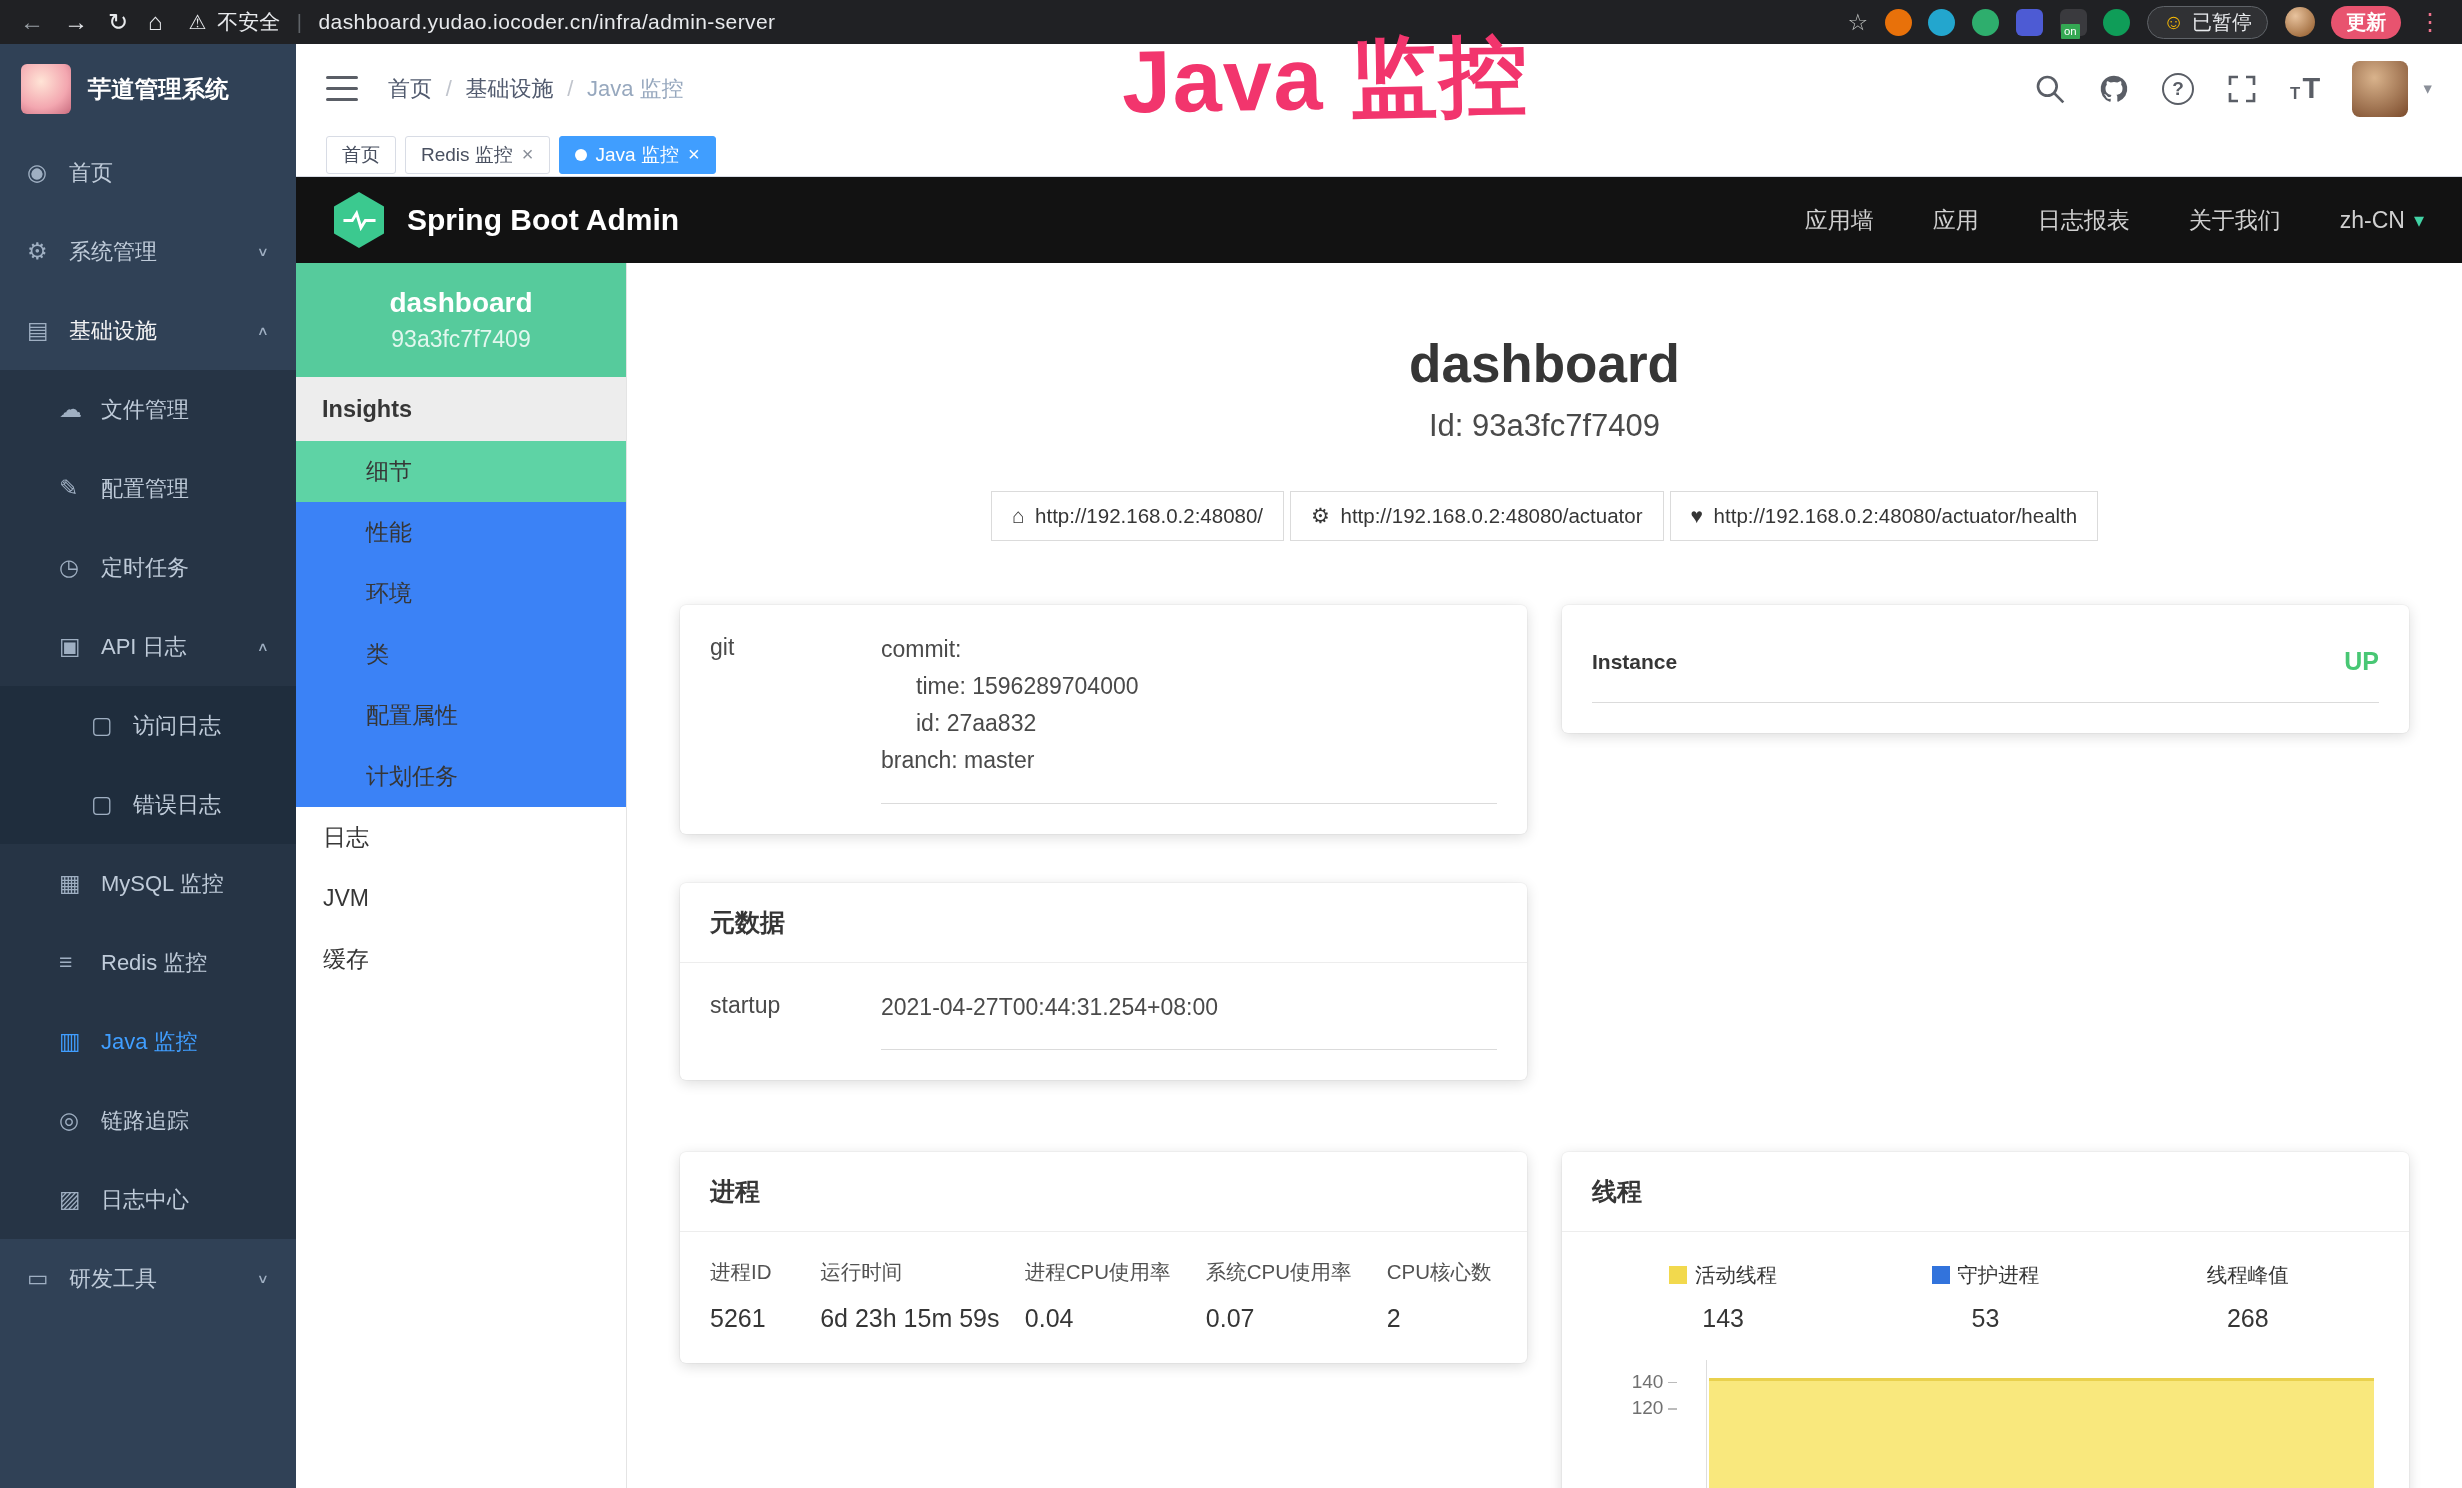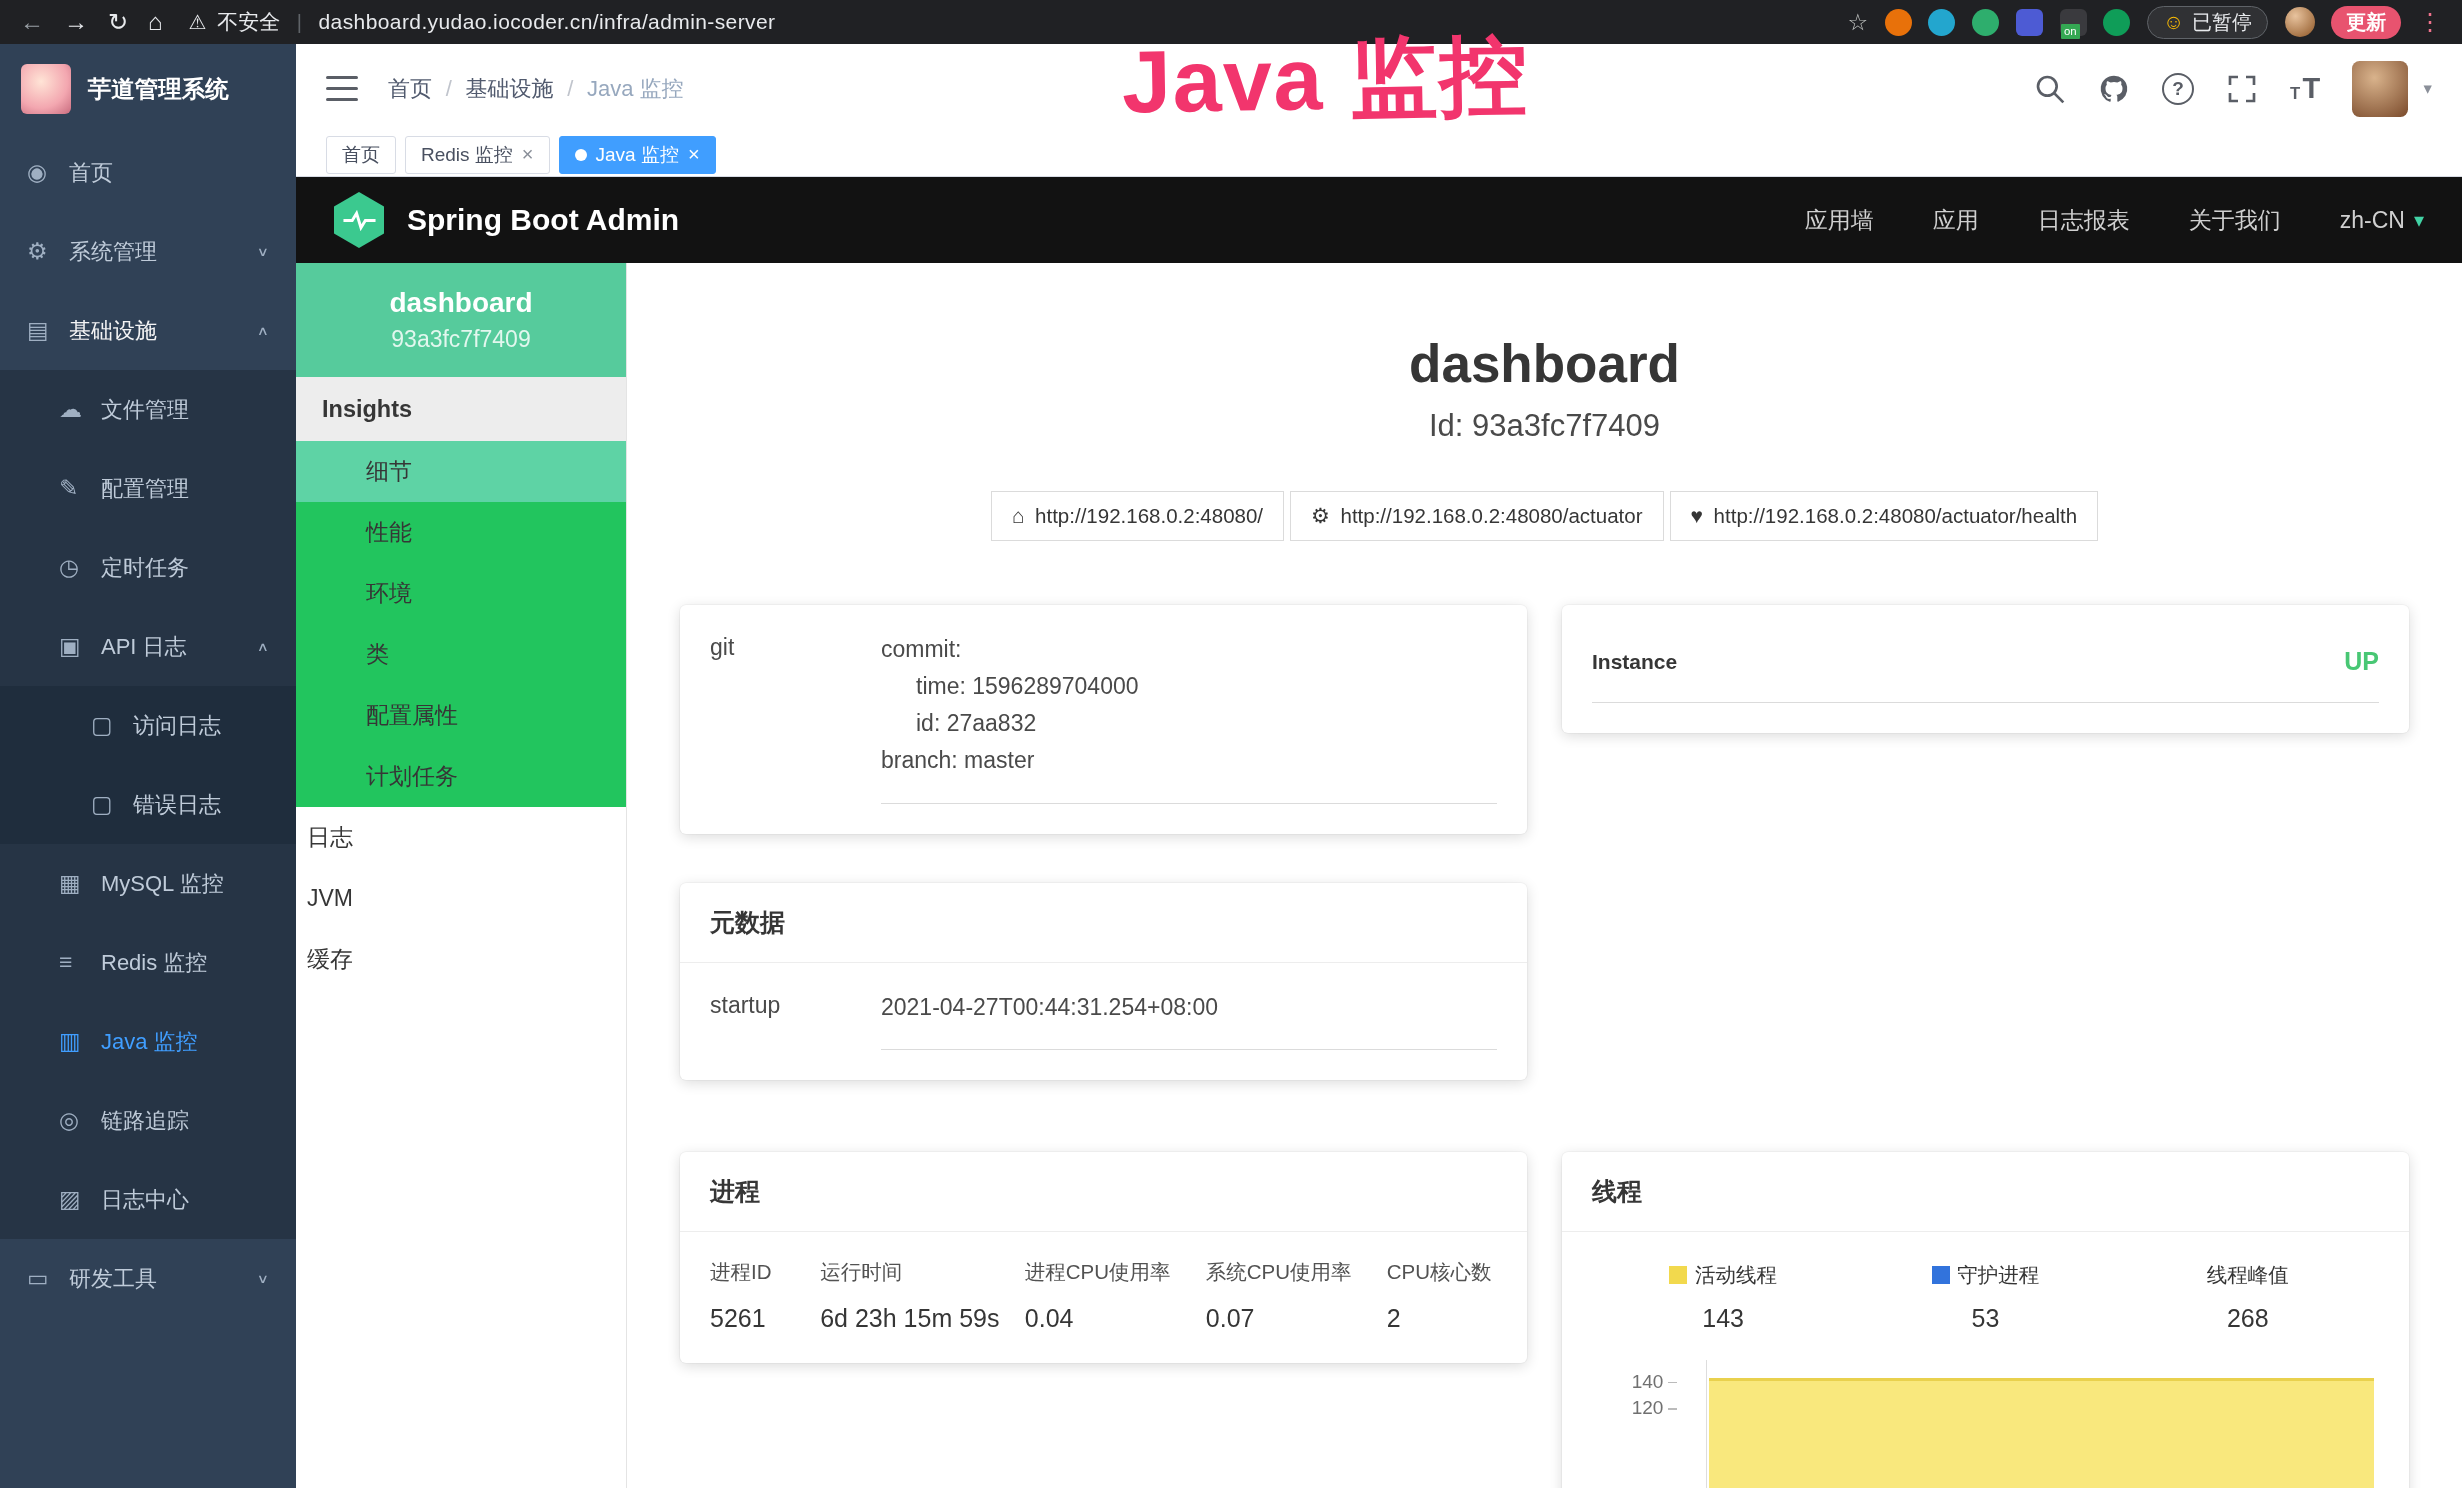--- a/index.html
+++ b/index.html
@@ -80,24 +80,24 @@
   .sba-navlinks{margin-left:auto;display:flex;align-items:center;gap:59px;font-size:23px;color:#d0d0d0;white-space:nowrap}
   .locale{display:flex;align-items:center;gap:9px}
   .locale .caret{color:#42d3a5;font-size:20px}
 
   .sba-body{flex:1;display:flex;min-height:0}
   .sba-side{width:331px;flex-shrink:0;background:#fff;border-right:1.5px solid #e4e4e4;display:flex;flex-direction:column}
   .inst-head{background:#56cb9c;min-height:114px;display:flex;flex-direction:column;align-items:center;justify-content:center;gap:7.6px;color:#fff}
   .inst-name{font-size:28px;font-weight:bold}
   .inst-id{font-size:23px;color:#e2f7ee}
   .side-sec{background:#ededed;height:64px;display:flex;align-items:center;padding:0 26px;font-weight:bold;font-size:23.5px;color:#363636}
-  .side-group{background:#22c55e}
+  .side-group{background:#3b82f6}
   .s-item{height:61px;display:flex;align-items:center;padding-left:70px;font-size:23px;color:#363636}
   .s-item.active{background:#5ed3a5}
-  .s-root{height:61px;display:flex;align-items:center;padding-left:11px;font-size:23px;color:#363636;background:#fff}
+  .s-root{height:61px;display:flex;align-items:center;padding-left:27px;font-size:23px;color:#363636;background:#fff}
 
   .sba-main{flex:1;min-width:0;padding:35px 53px 0;overflow:hidden;background:#fff}
   .m-title{text-align:center;font-size:53px;font-weight:bold;color:#363636;margin-top:35px}
   .m-sub{text-align:center;font-size:31px;color:#4a4a4a;margin-top:13.7px}
   .m-links{display:flex;justify-content:center;gap:6px;margin-top:47px}
   .m-link{display:flex;align-items:center;gap:10.6px;border:1.5px solid #dbdbdb;background:#fff;padding:12px 20px;font-size:20.5px;color:#363636;white-space:nowrap}
   .m-link .lic{font-size:21px;color:#363636}
 
   .cards{display:grid;grid-template-columns:1fr 1fr;column-gap:35px;row-gap:49px;margin-top:64px;align-items:start}
   .card{background:#fff;border-radius:6px;box-shadow:0 3px 13.7px rgba(10,10,10,.14),0 0 0 0.8px rgba(10,10,10,.04)}

